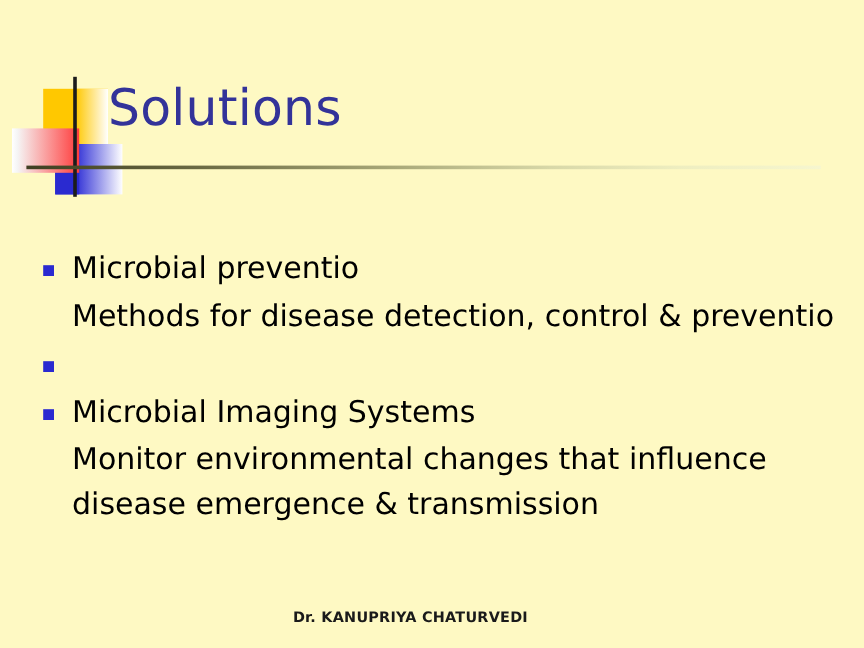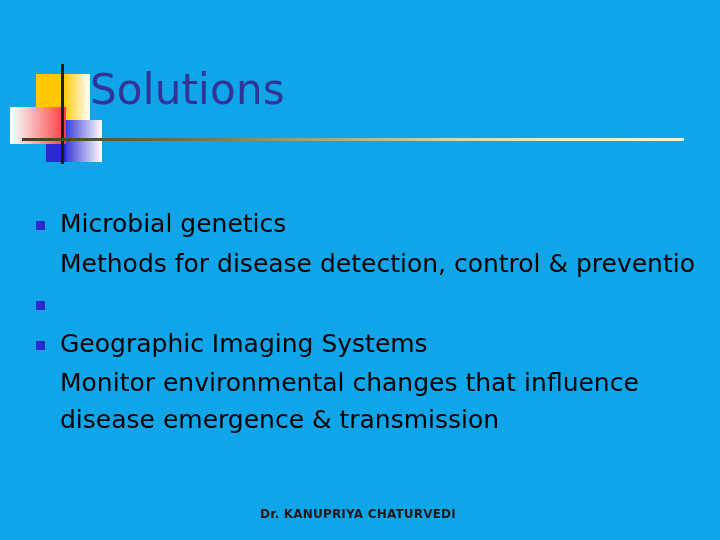--- a/index.html
+++ b/index.html
@@ -9,21 +9,21 @@
   }
   body {
     font-family: "DejaVu Sans", sans-serif;
   }
 
   #slide {
     position: relative;
     width: 720px;
     height: 540px;
     overflow: hidden;
-    background: #0ea5e9;
+    background: #fef9c3;
   }
 
   
   #logo-group {
     position: absolute;
     left: 0;
     top: 60px;
     width: 300px;
     height: 115px;
   }
@@ -148,21 +148,21 @@
     background: #2a2ad0;
   }
 
   .body-text {
     display: inline;
   }
 
   
   #footer {
     position: absolute;
-    left: 16px;
+    left: 0;
     top: 507px;
     width: 684px;
     text-align: center;
     font-size: 12px;
     font-weight: bold;
     color: #1a1a1a;
     font-family: "DejaVu Sans", sans-serif;
     letter-spacing: 0.2px;
   }
 </style>
@@ -181,34 +181,34 @@
   </div>
 
   <div id="slide-title">Solutions</div>
 
   <div id="title-rule"></div>
 
   <div id="body-list">
 
     <div class="body-line">
       <span class="bullet-square"></span>
-      <span class="body-text">Microbial genetics</span>
+      <span class="body-text">Microbial preventio</span>
     </div>
 
     <div class="body-line">
       <span class="body-text">Methods for disease detection, control &amp; preventio</span>
     </div>
 
     <div class="body-line">
       <span class="bullet-square"></span>
     </div>
 
     <div class="body-line">
       <span class="bullet-square"></span>
-      <span class="body-text">Geographic Imaging Systems</span>
+      <span class="body-text">Microbial Imaging Systems</span>
     </div>
 
     <div class="body-line wrap">
       <span class="body-text">Monitor environmental changes that influence disease emergence &amp; transmission</span>
     </div>
 
   </div>
 
   <div id="footer">Dr. KANUPRIYA CHATURVEDI</div>
 

